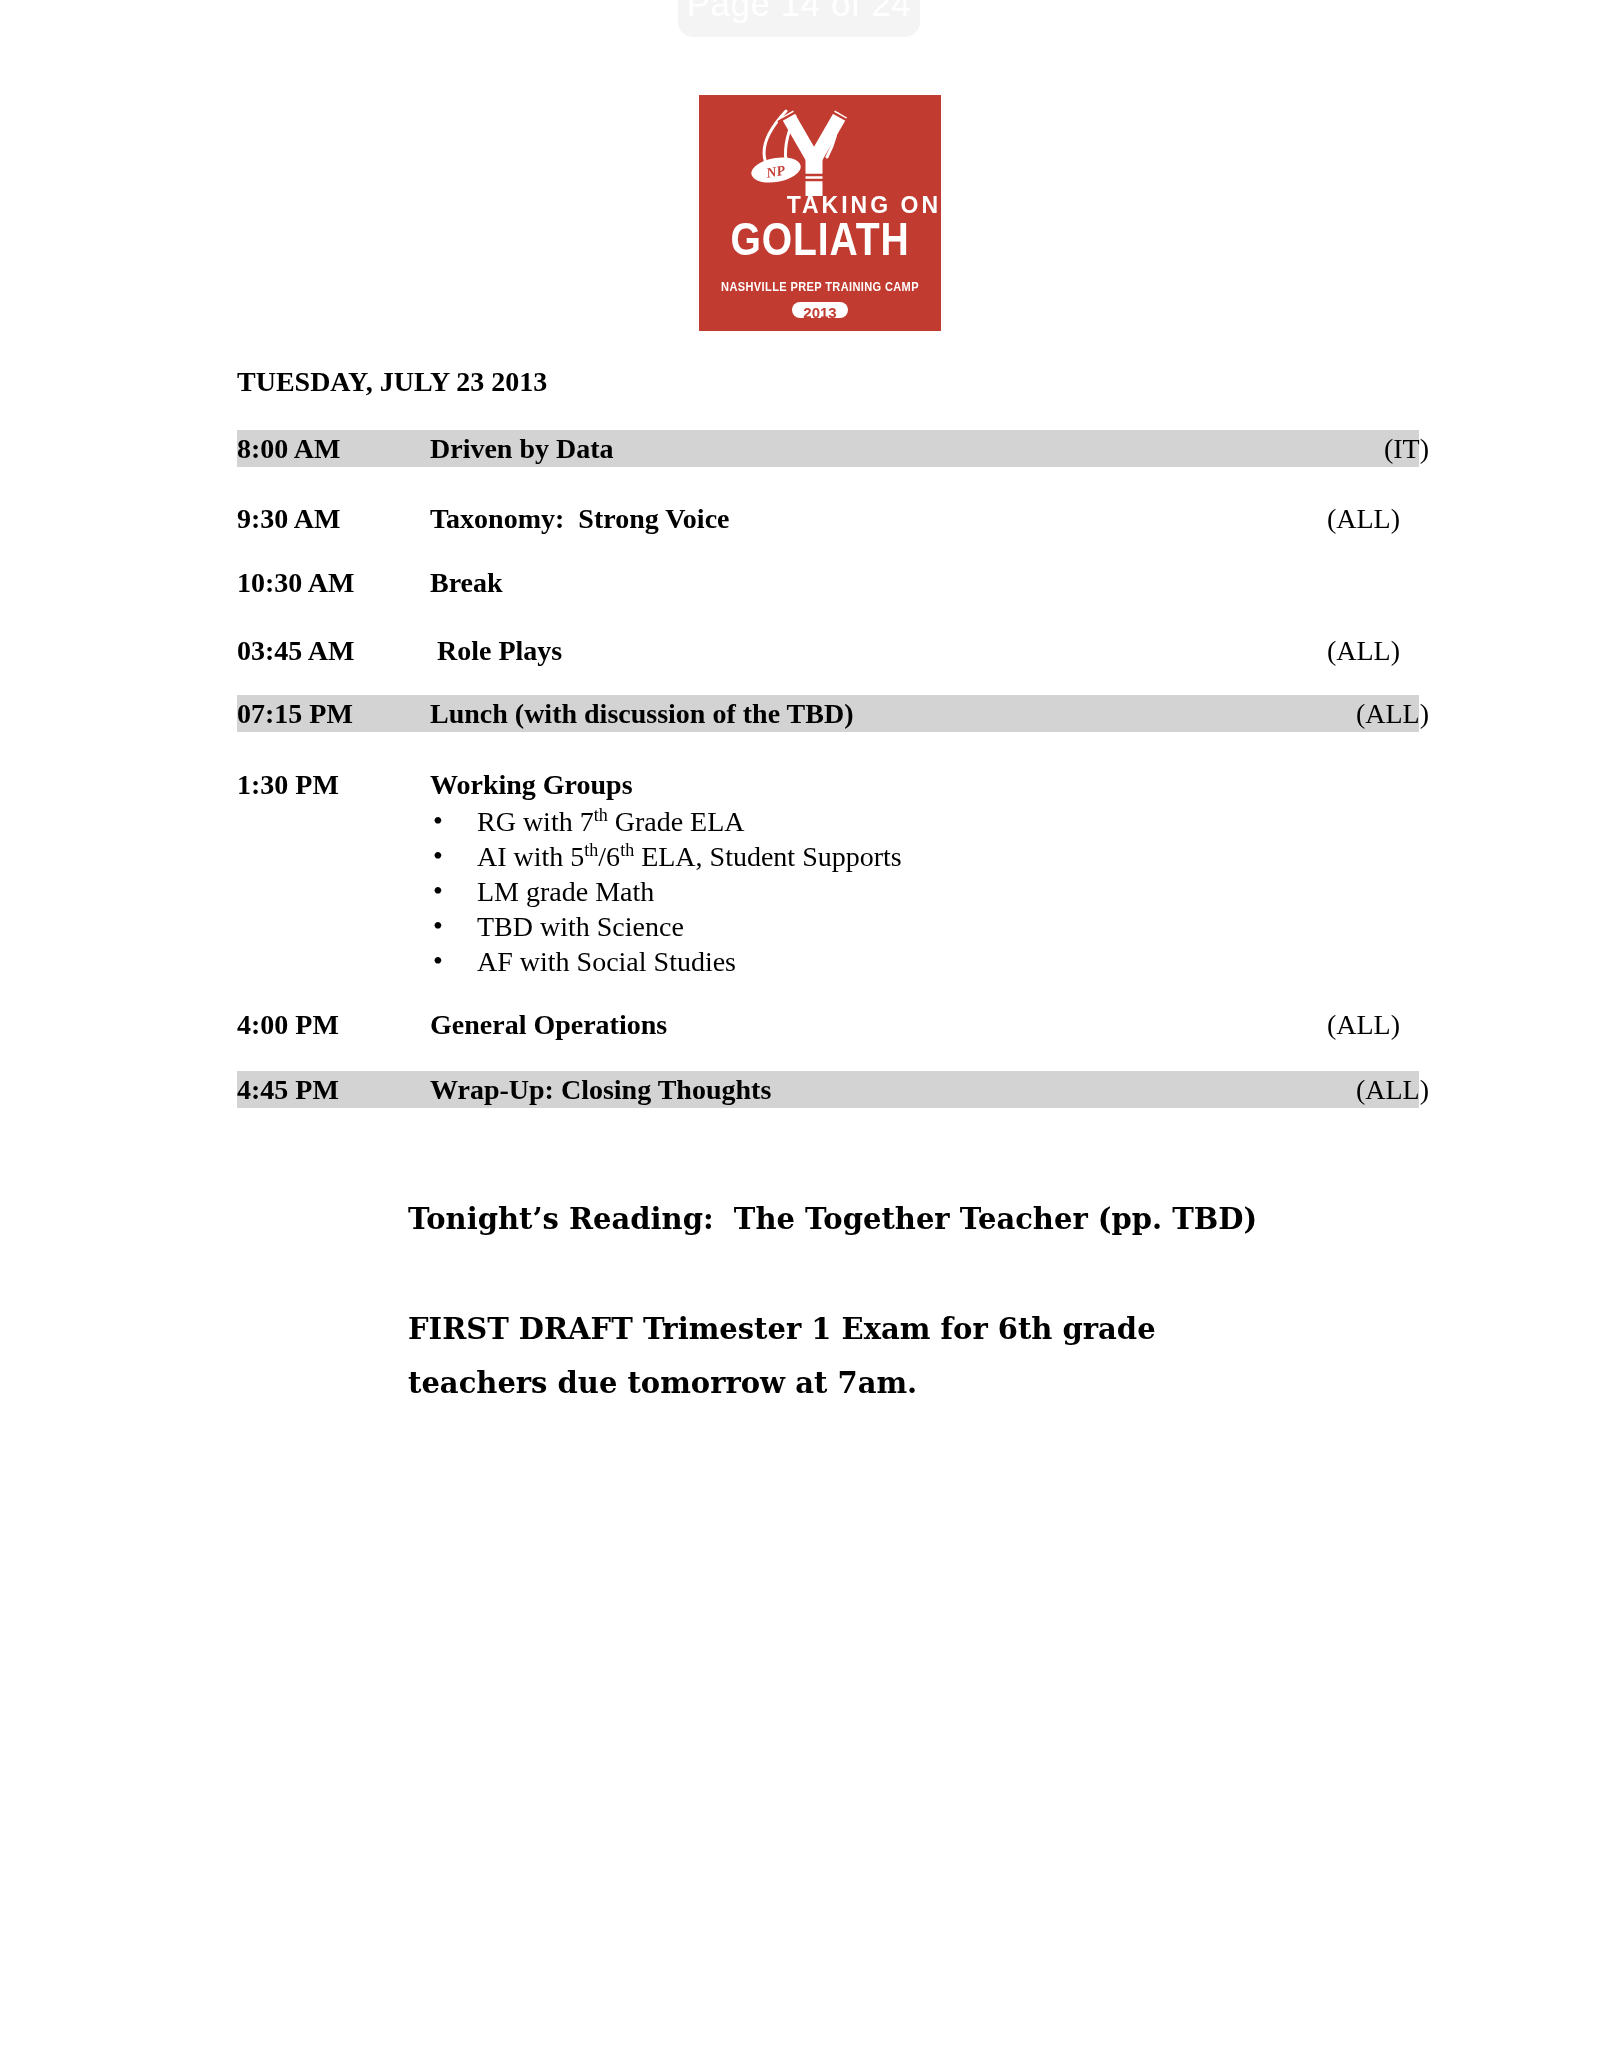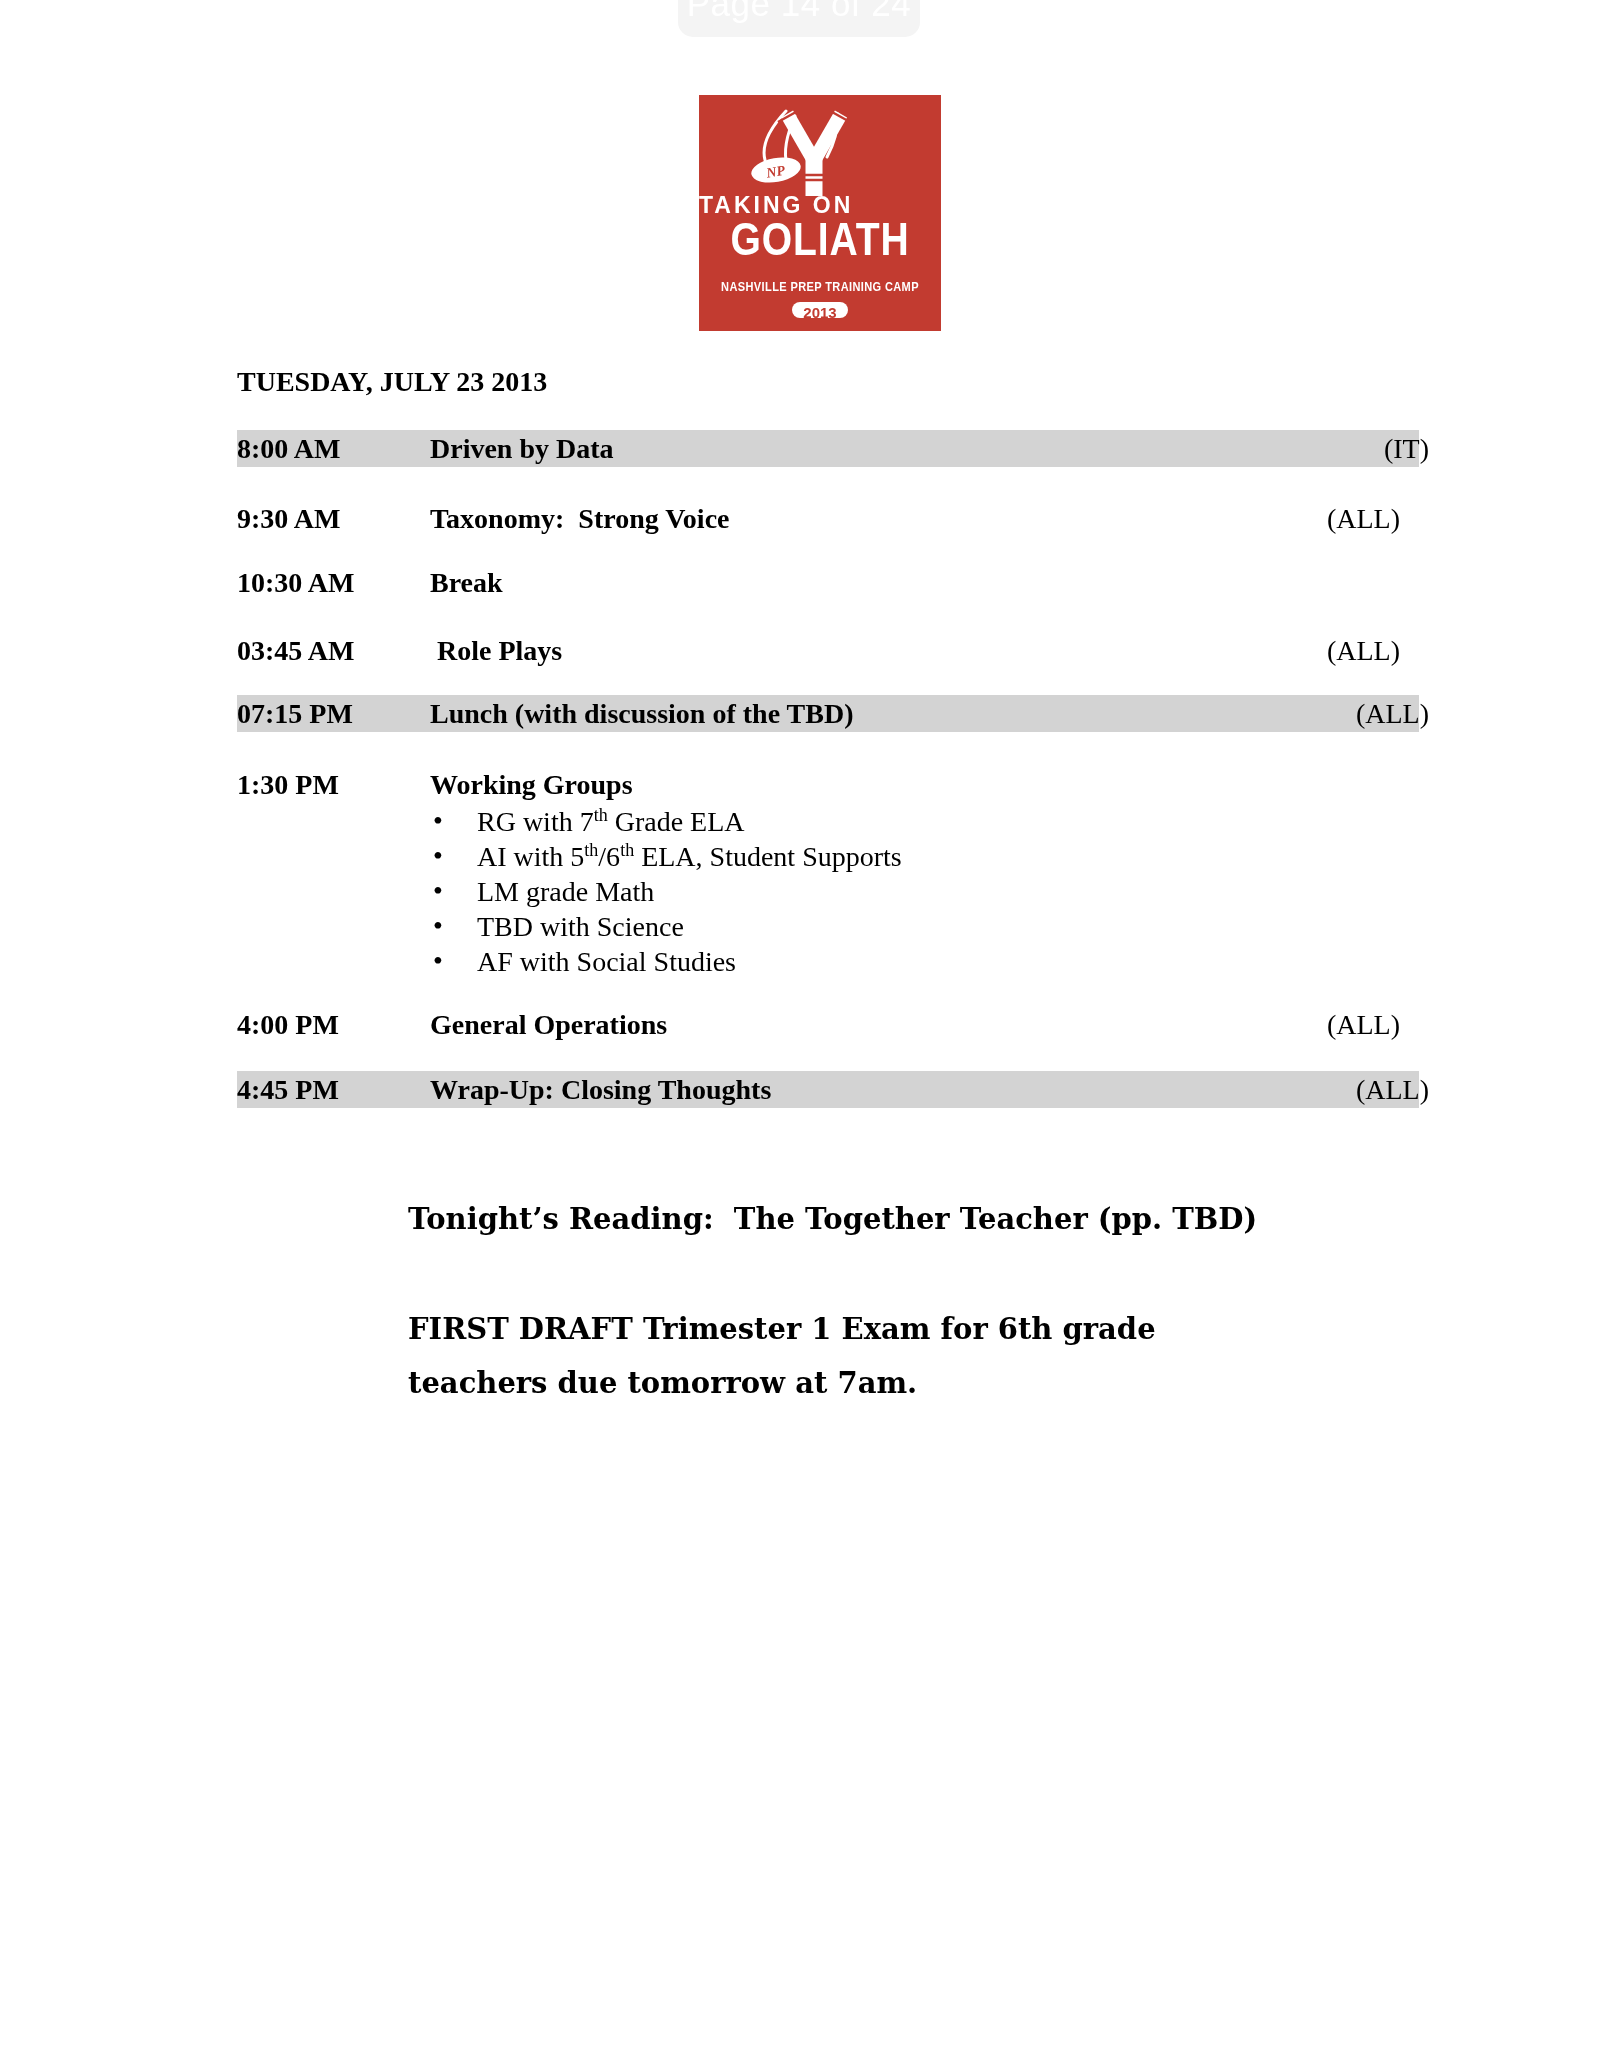--- a/index.html
+++ b/index.html
@@ -29,21 +29,21 @@
   
   .logo{
     position:absolute;
     left:699px;top:95px;
     width:242px;height:236px;
     background:#c23b30;
   }
   .logo .slingshot{position:absolute;left:40px;top:4px;}
   .logo .tagline{
     position:absolute;top:97px;left:0;width:100%;
-    text-align:left;
+    text-align:right;
     font-family:"Liberation Sans", sans-serif;
     font-weight:bold;font-size:23px;letter-spacing:3px;
     color:#ffffff;white-space:nowrap;
   }
   .logo .name{
     position:absolute;top:117px;left:0;width:100%;
     text-align:center;
     font-family:"Liberation Sans", sans-serif;
     font-weight:bold;font-size:46px;letter-spacing:1px;
     transform:scaleX(0.85);transform-origin:center;

